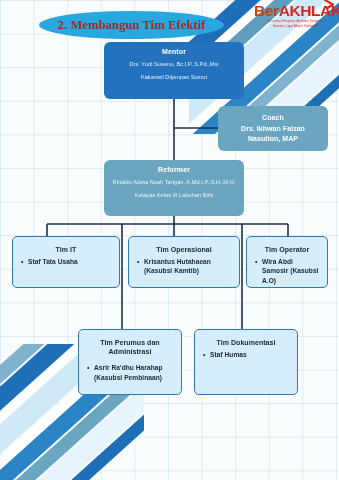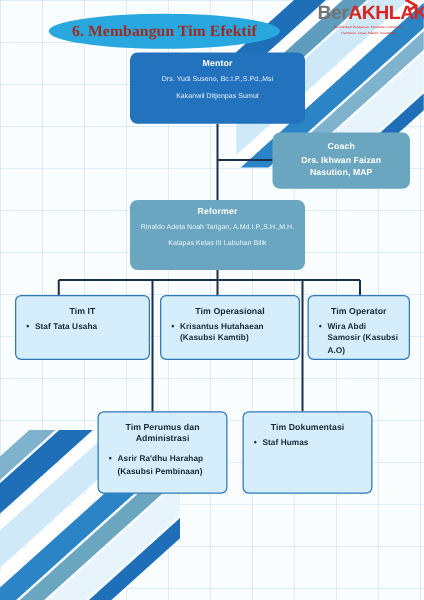--- a/index.html
+++ b/index.html
@@ -48,21 +48,21 @@
     z-index: 8;
   }
   #logo .lg-word {
     font-family: "Liberation Sans", sans-serif;
     font-weight: bold;
     font-size: 15.5px;
     letter-spacing: -0.4px;
     line-height: 1;
     white-space: nowrap;
   }
-  #logo .lg-ber { color: #737373; }
+  #logo .lg-ber { color: #c2410c; }
   #logo .lg-akhlak { color: #d9251f; }
   #logo .lg-tag {
     font-size: 2.6px;
     color: #d9251f;
     line-height: 1.35;
     margin-top: 1.5px;
     letter-spacing: 0.05px;
     white-space: nowrap;
   }
   #logo .lg-swoosh {
@@ -238,21 +238,21 @@
   <div id="logo">
     <svg class="lg-swoosh" viewBox="0 0 12 14">
       <path d="M1 1 L9 5.5 L3.5 9" fill="none" stroke="#d9251f" stroke-width="2.1" stroke-linecap="round" stroke-linejoin="round"></path>
     </svg>
     <div class="lg-word"><span class="lg-ber">Ber</span><span class="lg-akhlak">AKHLAK</span></div>
     <div class="lg-tag">Berorientasi Pelayanan, Akuntabel, Kompeten,</div>
     <div class="lg-tag">Harmonis, Loyal, Adaptif, Kolaboratif</div>
   </div>
 
   <div id="title-pill">
-    <span class="t-text">6. Membangun Tim Efektif</span>
+    <span class="t-text">2. Membangun Tim Efektif</span>
   </div>
 
   <svg id="lines" viewBox="0 0 339 480">
 
     <line x1="174" y1="99" x2="174" y2="160" stroke="#1b2f4e" stroke-width="1.6"></line>
 
     <line x1="174" y1="128" x2="218" y2="128" stroke="#1b2f4e" stroke-width="1.6"></line>
 
     <line x1="174" y1="216" x2="174" y2="224" stroke="#1b2f4e" stroke-width="1.6"></line>
 

